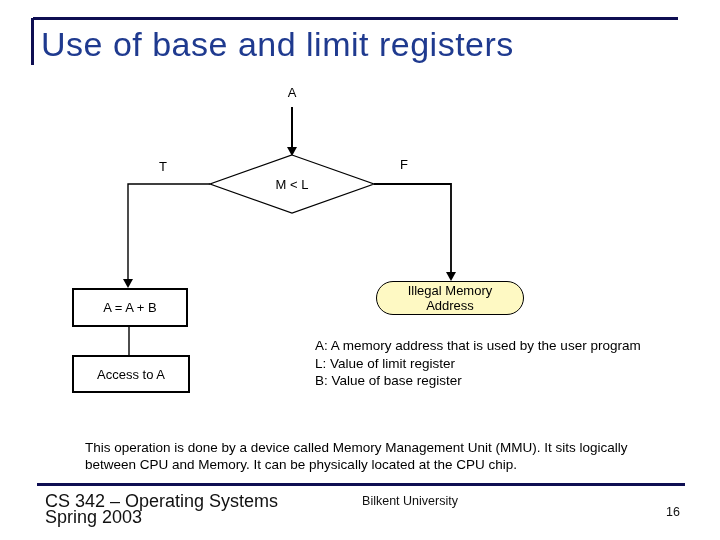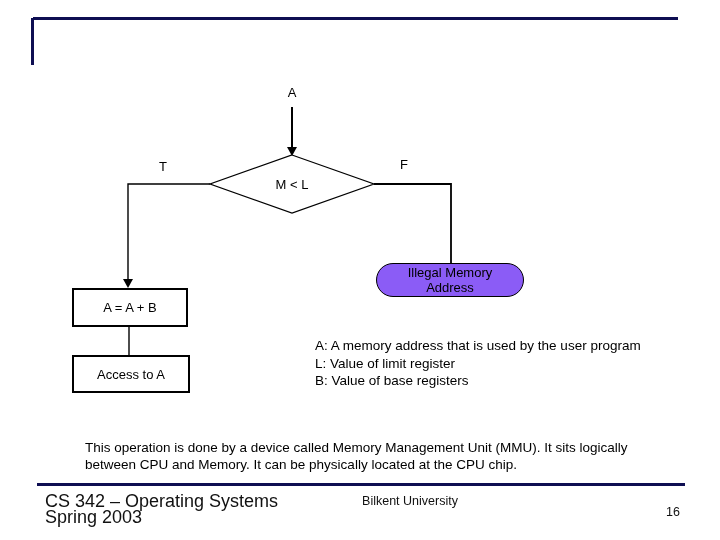--- a/index.html
+++ b/index.html
@@ -31,22 +31,22 @@
   .cond-text{left:252px;top:177px;width:80px;font-size:13px;text-align:center;}
 
   .proc-box{
     border:2px solid #000;background:#fff;
     display:flex;align-items:center;justify-content:center;
     font-size:13px;text-align:left;
   }
   .box-add{left:72px;top:288px;width:112px;height:35px;}
   .box-access{left:72px;top:355px;width:114px;height:34px;}
   .terminator{
-    left:376px;top:263px;width:146px;height:32px;
-    border:1.5px solid #000;border-radius:18px;background:#8b5cf6;
+    left:376px;top:281px;width:146px;height:32px;
+    border:1.5px solid #000;border-radius:18px;background:#fef9c3;
     display:flex;flex-direction:column;align-items:center;justify-content:center;
     font-size:13px;line-height:15px;
   }
 
   
   .legend{left:315px;top:337px;width:380px;font-size:13.5px;line-height:17.5px;}
   .note{left:85px;top:439px;width:600px;font-size:13.5px;line-height:17px;}
 
   
   .footer-rule{left:37px;top:483px;width:648px;height:3px;background:#0e0e52;}
@@ -54,20 +54,21 @@
   .footer-center{left:290px;top:494px;width:240px;font-size:12.5px;line-height:15.5px;text-align:center;color:#111;}
   .footer-page{left:640px;top:505px;width:40px;font-size:12.5px;text-align:right;color:#111;}
 </style>
 </head>
 <body>
 
 <div class="slide">
 
   <div class="abs top-rule"></div>
   <div class="abs title-tick"></div>
+  <div class="abs slide-title">Use of base and limit registers</div>
 
   <svg class="abs flow" width="720" height="540" viewBox="0 0 720 540">
 
     <line x1="292" y1="107" x2="292" y2="149" stroke="#000" stroke-width="2"></line>
     <polygon points="287,147 297,147 292,156" fill="#000"></polygon>
 
     <polygon points="292,155 374,184 292,213 210,184" fill="#fff" stroke="#000" stroke-width="1.2"></polygon>
 
     <polyline points="210,184 128,184 128,281" fill="none" stroke="#000" stroke-width="1.4"></polyline>
     <polygon points="123,279 133,279 128,288" fill="#000"></polygon>
@@ -91,21 +92,21 @@
     <span>Access to A</span>
   </div>
   <div class="abs terminator">
     <span>Illegal Memory</span>
     <span>Address</span>
   </div>
 
   <div class="abs legend">
     <div>A: A memory address that is used by the user program</div>
     <div>L: Value of limit register</div>
-    <div>B: Value of base registers</div>
+    <div>B: Value of base register</div>
   </div>
 
   <div class="abs note">
     <div>This operation is done by a device called Memory Management Unit (MMU). It sits logically</div>
     <div>between CPU and Memory. It can be physically located at the CPU chip.</div>
   </div>
 
   <div class="abs footer-rule"></div>
   <div class="abs footer-left">
     <div>CS 342 – Operating Systems</div>

